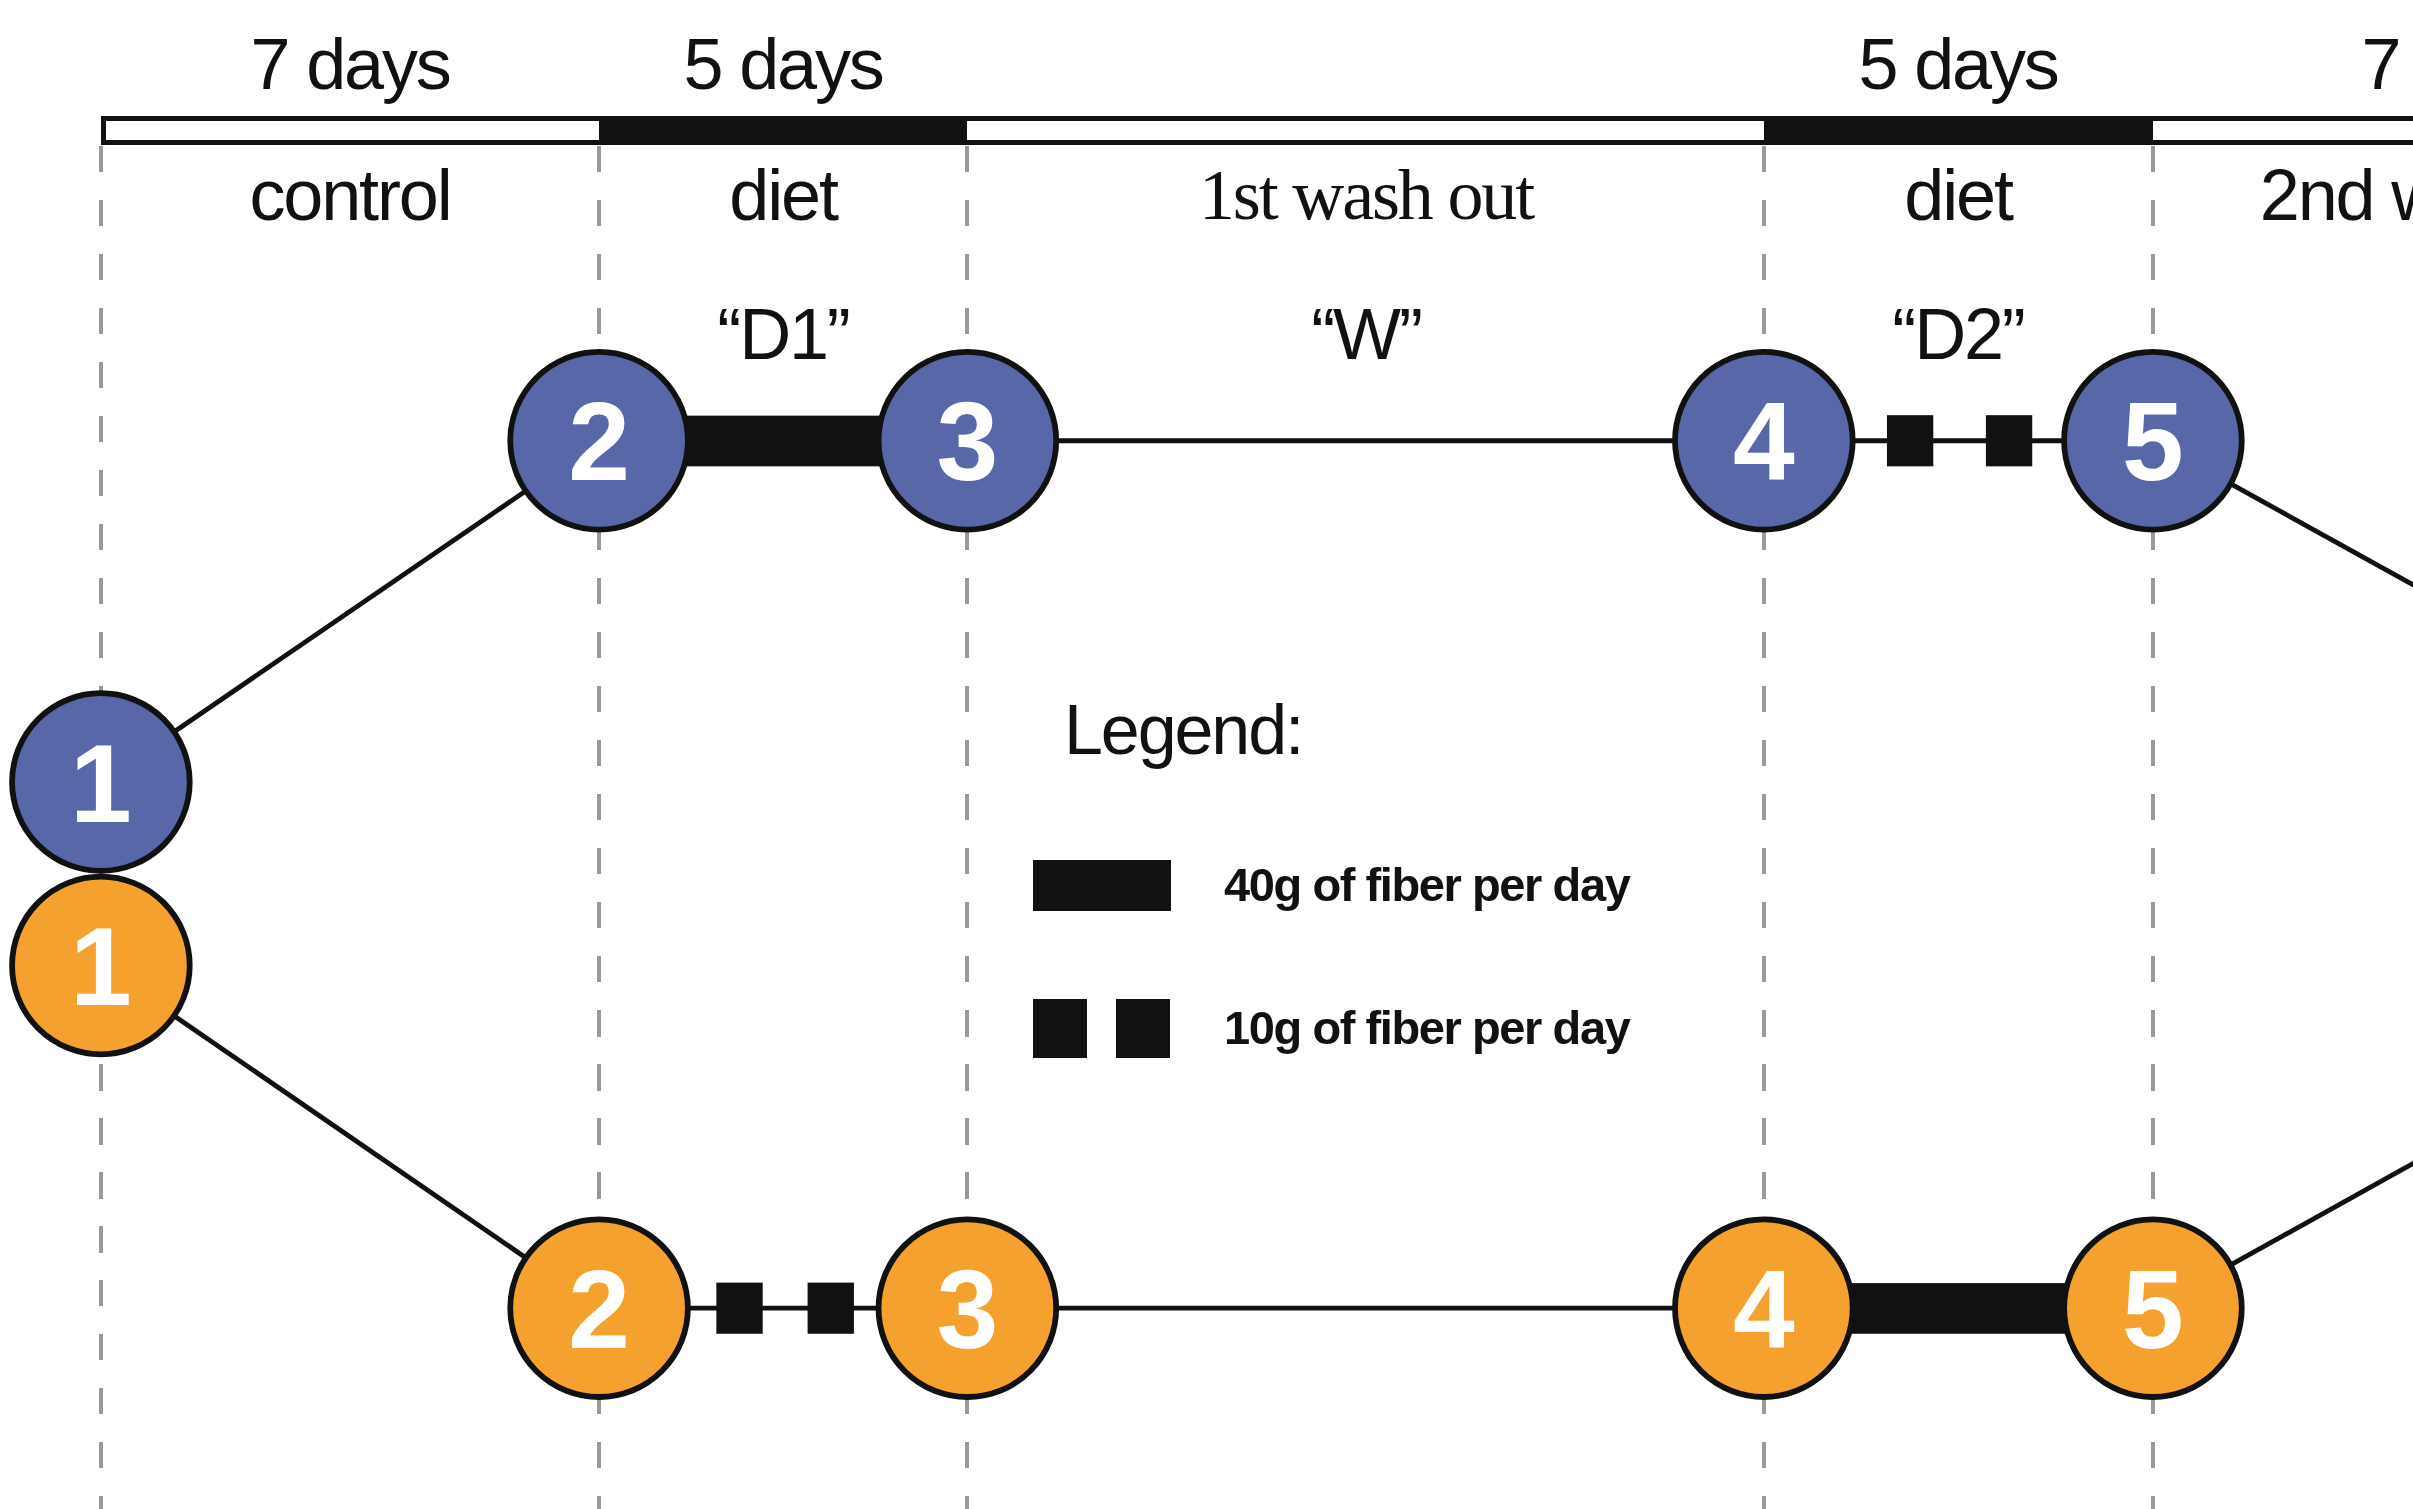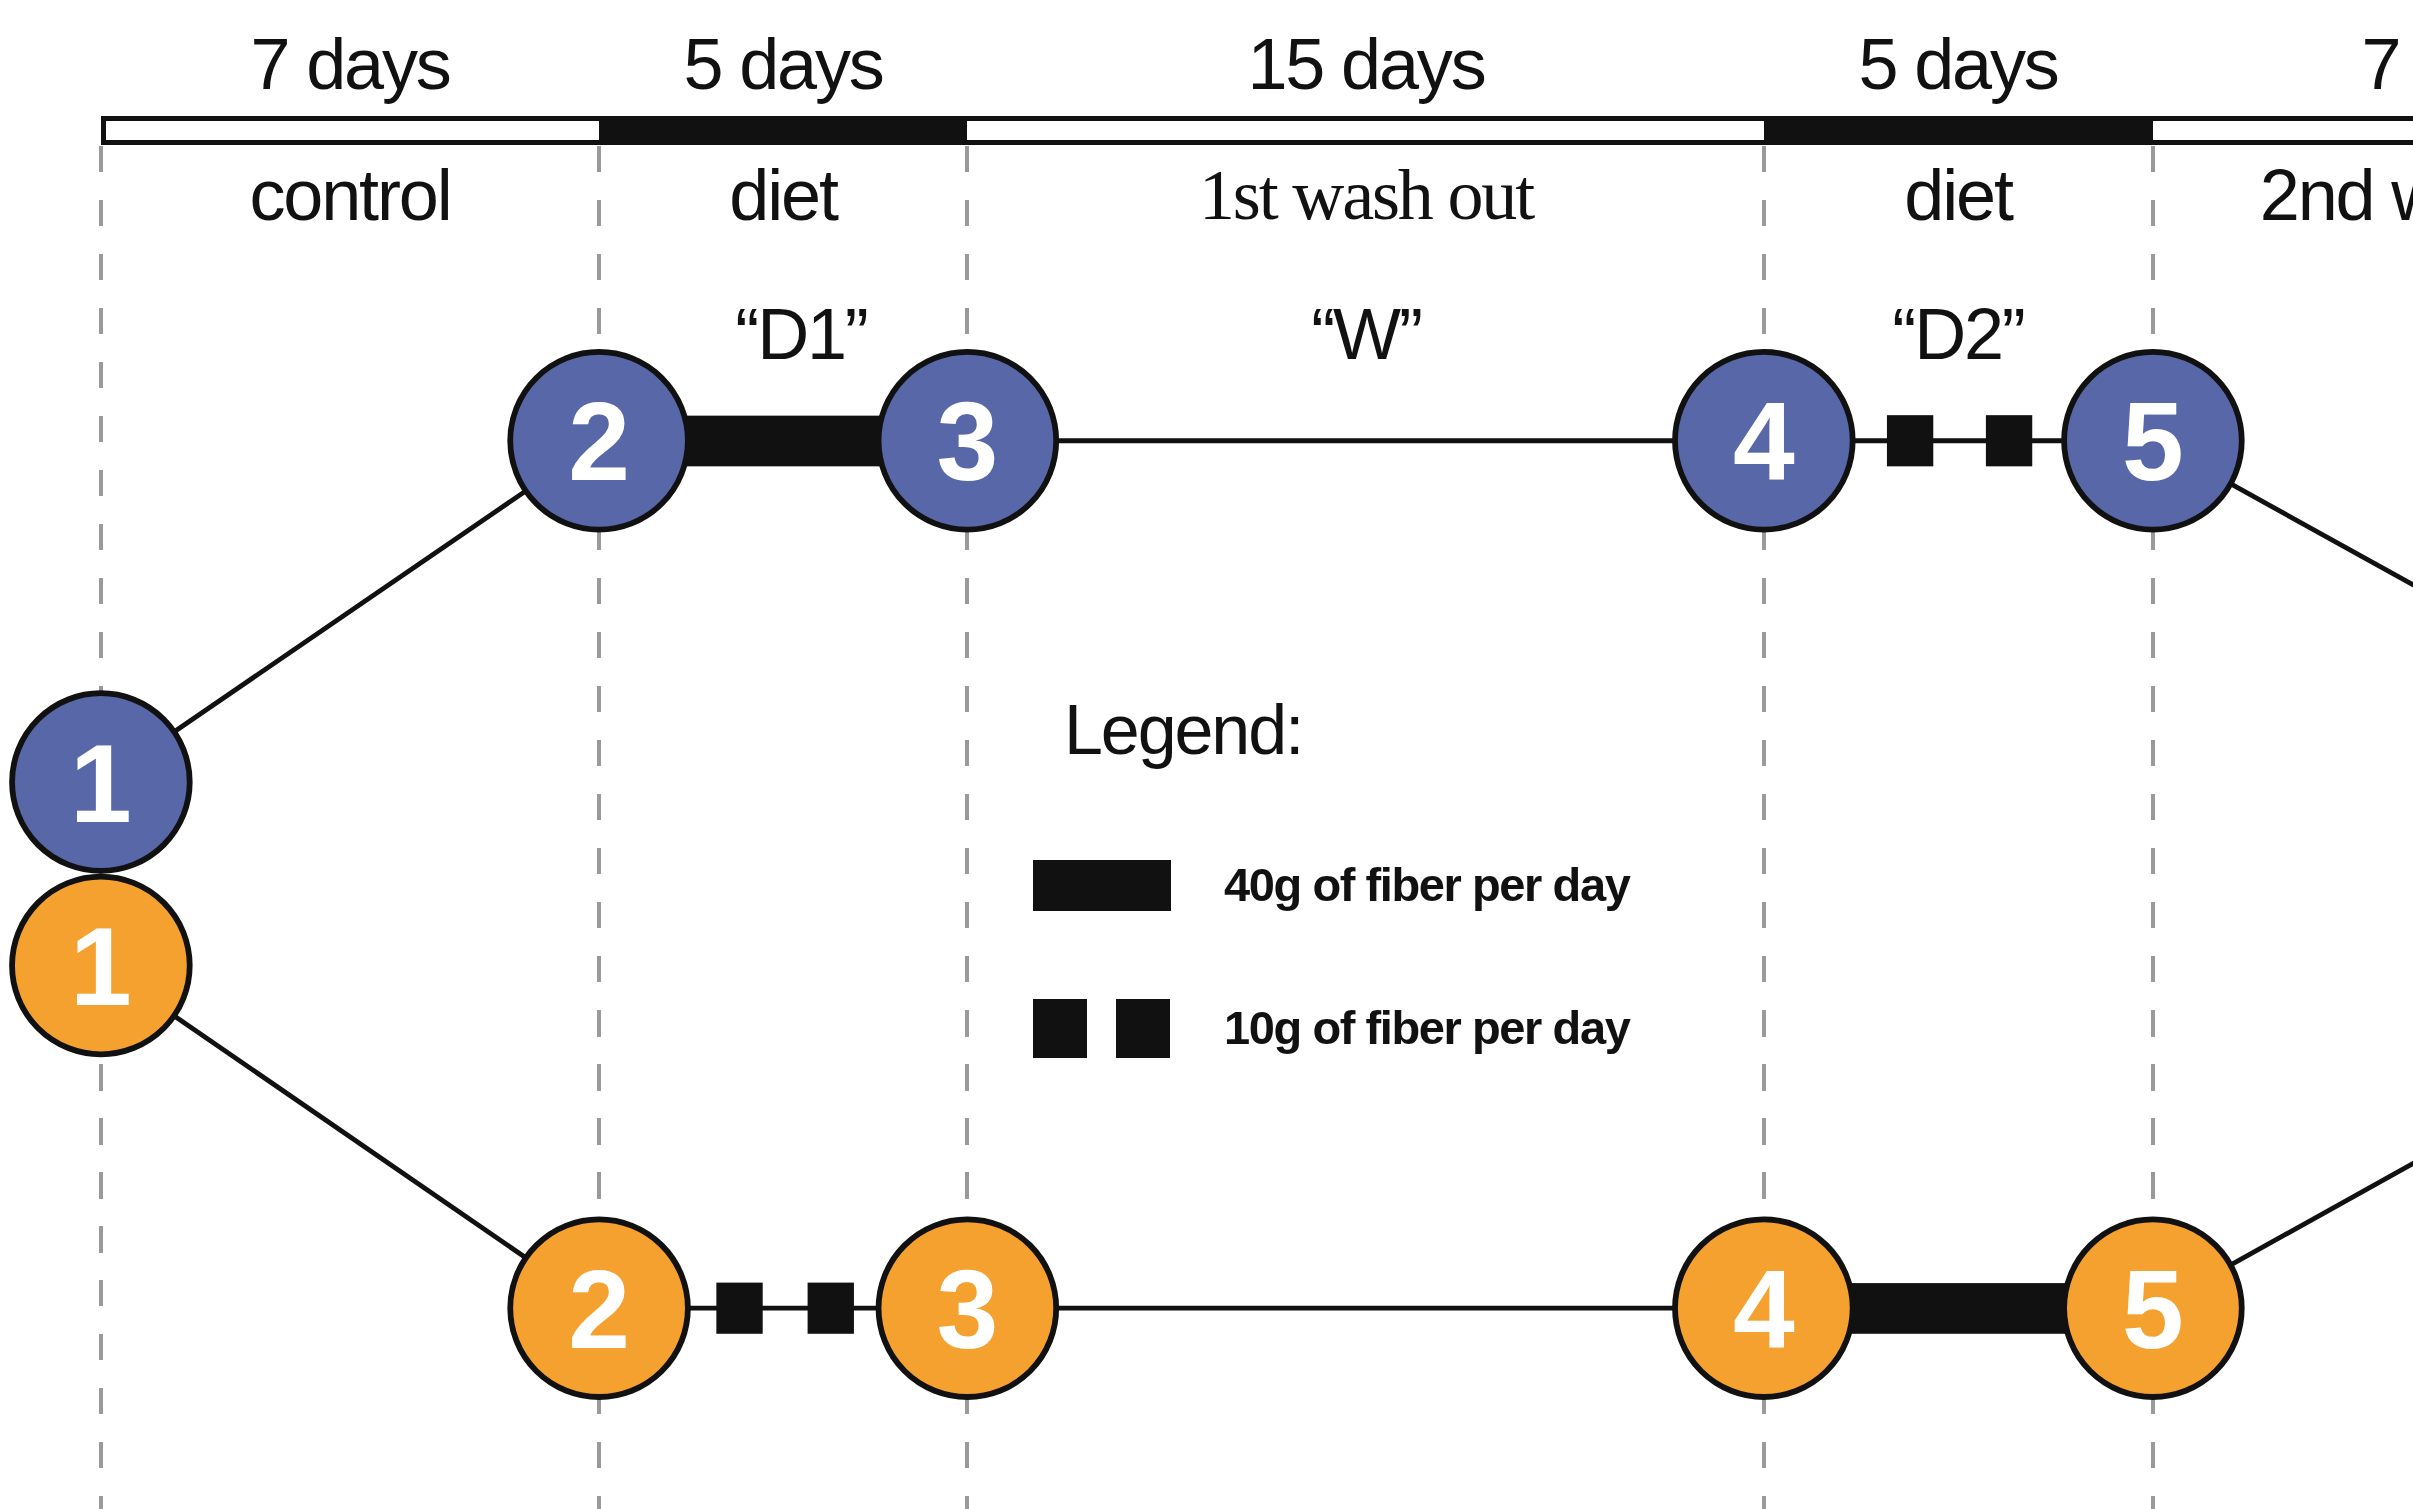--- a/index.html
+++ b/index.html
@@ -33,31 +33,30 @@
   <div class="dash" style="left:965px;"></div>
   <div class="dash" style="left:1762px;"></div>
   <div class="dash" style="left:2151px;"></div>
 
   <div class="tbar"></div>
   <div class="dietseg" style="left:599px;width:368px;"></div>
   <div class="dietseg" style="left:1764px;width:389px;"></div>
 
   <div class="lbl duration" style="left:350px;">7 days</div>
   <div class="lbl duration" style="left:783px;">5 days</div>
-  <div class="lbl duration" style="left:1366px;">15 days</div>
   <div class="lbl duration" style="left:1958px;">5 days</div>
   <div class="lbl duration" style="left:2461px;">7 days</div>
 
   <div class="lbl phase" style="left:350px;">control</div>
   <div class="lbl phase" style="left:783px;">diet</div>
   <div class="lbl phase" style="left:1366px;font-family:Liberation Serif, serif;">1st wash out</div>
   <div class="lbl phase" style="left:1958px;">diet</div>
   <div class="lbl phase" style="left:2461px;">2nd wash out</div>
 
-  <div class="lbl code" style="left:801px;text-align:right;">“D1”</div>
+  <div class="lbl code" style="left:783px;text-align:right;">“D1”</div>
   <div class="lbl code" style="left:1366px;">“W”</div>
   <div class="lbl code" style="left:1958px;">“D2”</div>
 
   <svg class="layer" width="2877" height="1510" viewBox="0 0 5960 3128">
 
     <polyline points="209,1620 1241,913 2004,913 3654,913 4460,913 5737,1620" fill="none" stroke="#111111" stroke-width="10"></polyline>
     <polyline points="209,2000 1241,2710 2004,2710 3654,2710 4460,2710 5737,2000" fill="none" stroke="#111111" stroke-width="10"></polyline>
 
     <rect x="1241" y="861" width="763" height="105" fill="#111111"></rect>
     <rect x="3654" y="2658" width="806" height="105" fill="#111111"></rect>

